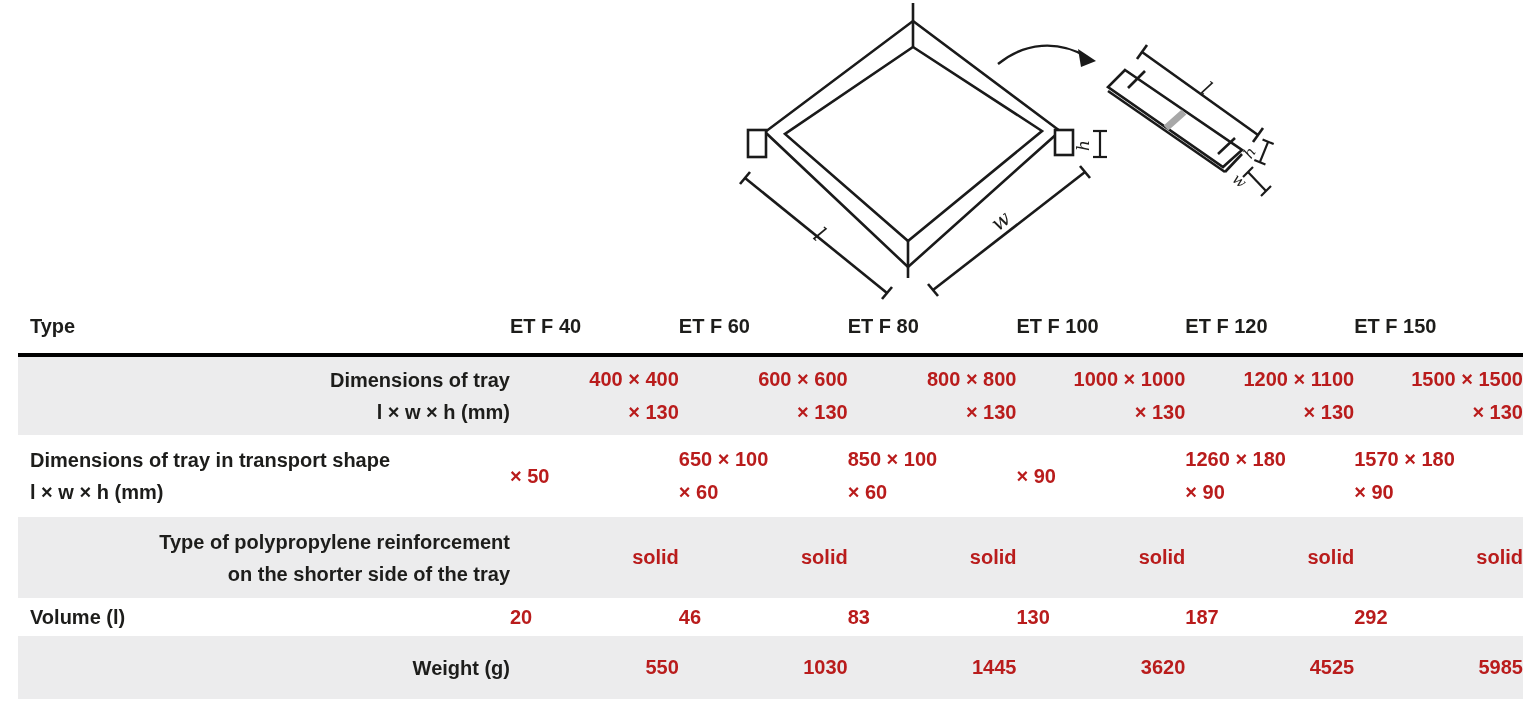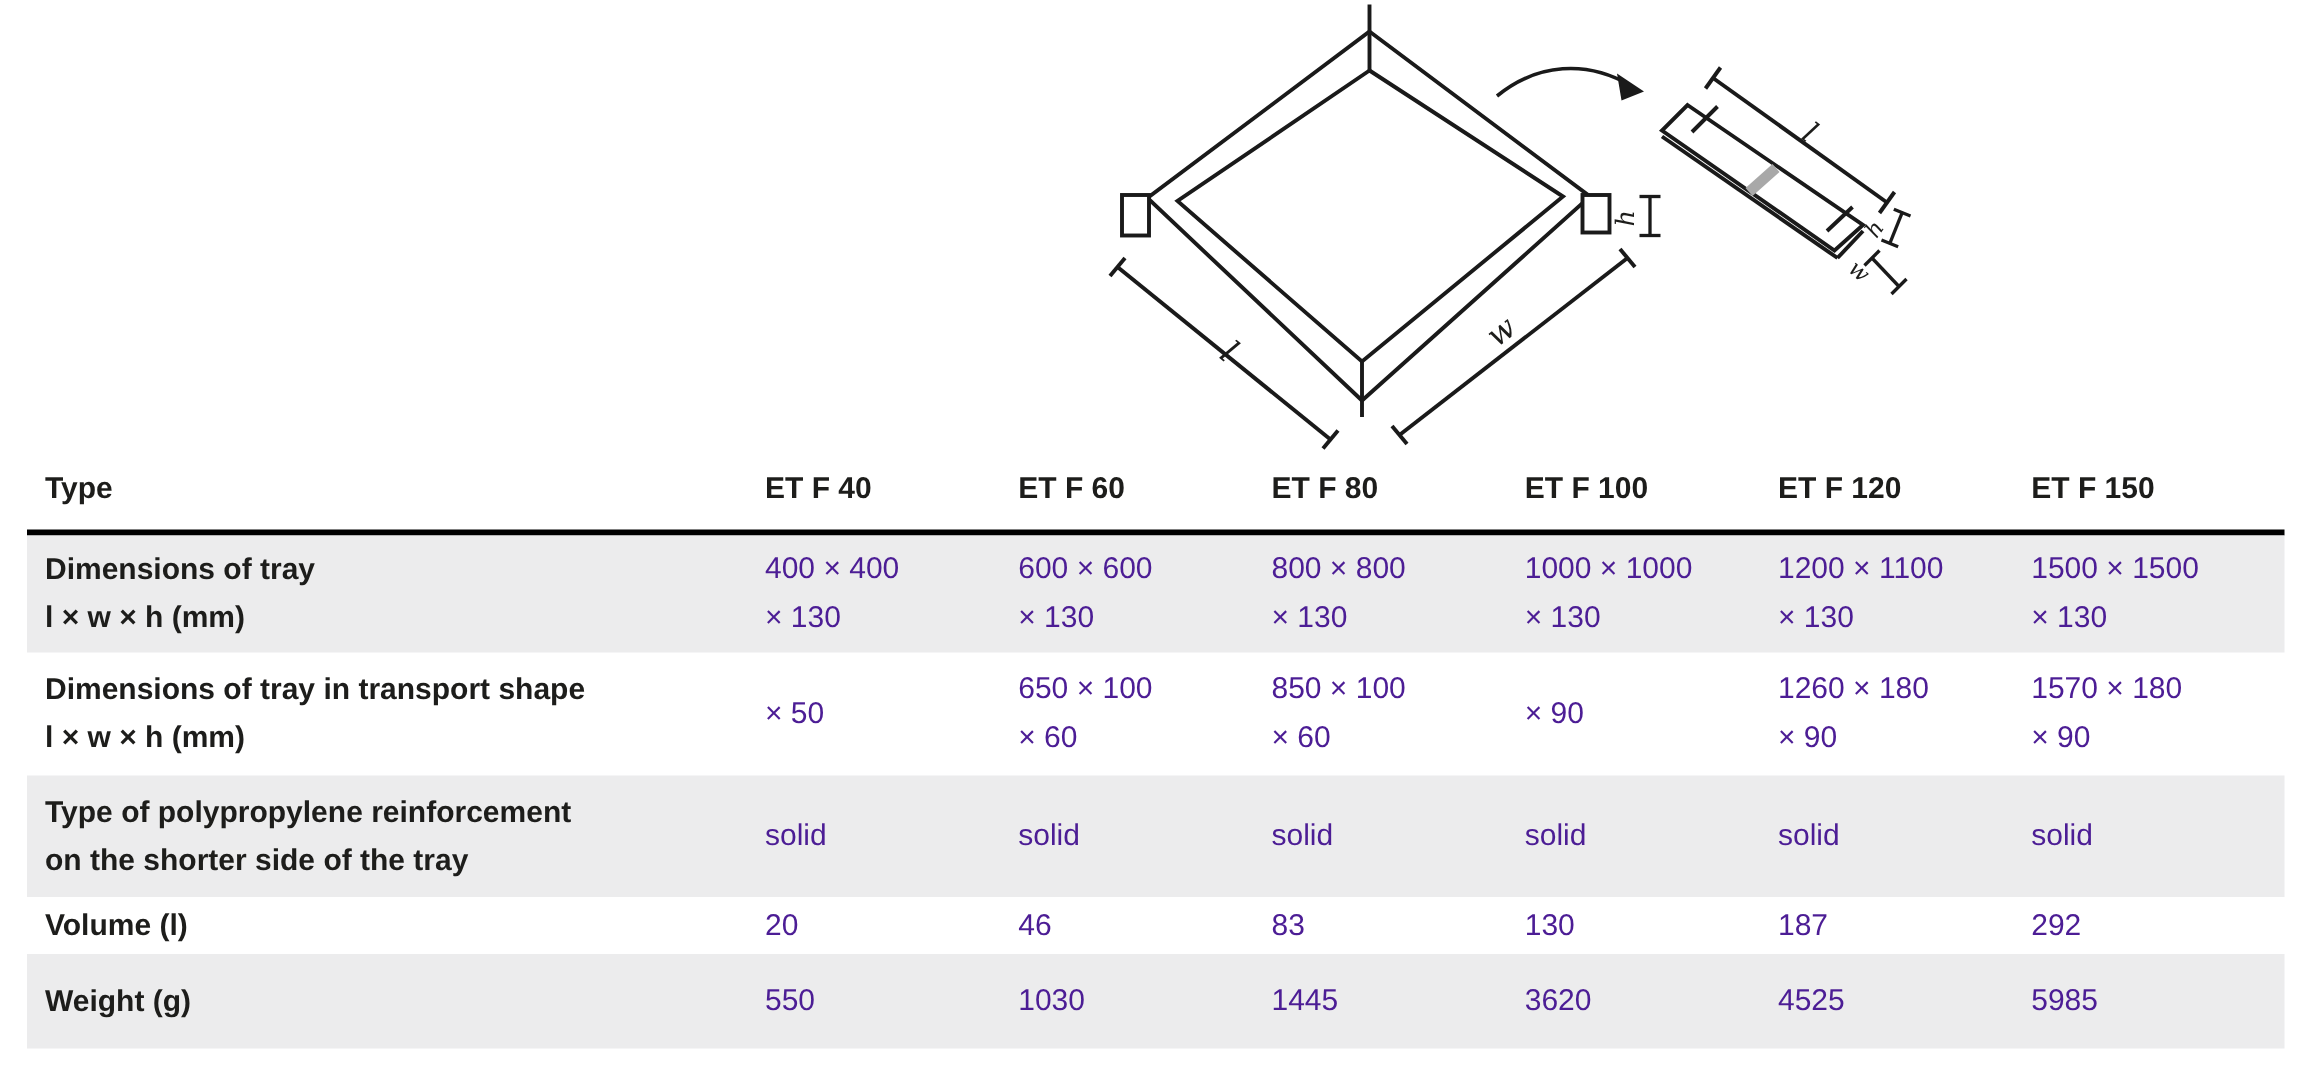--- a/index.html
+++ b/index.html
@@ -13,25 +13,25 @@
 
   
   .spec-table{position:absolute;left:18px;top:299px;width:1505px;font-size:20px;}
   .row{display:grid;grid-template-columns:492px repeat(6,1fr);align-items:center;}
   .row.header{height:54px;border-bottom:4px solid #000;}
   .row.r0{height:78px;}
   .row.r1{height:82px;}
   .row.r2{height:81px;}
   .row.r3{height:38px;}
   .row.r4{height:63px;}
-  .row.shade{background:#ececed;}
+  .row.shade{background:#ececed;text-align:right;}
   .cell{line-height:33px;}
   .cell.label{padding-left:12px;font-weight:bold;line-height:32px;}
   .cell.th{font-weight:bold;}
-  .cell.val{color:#4c1d95;font-weight:normal;}
+  .cell.val{color:#b91c1c;font-weight:bold;}
 </style>
 </head>
 <body>
 
 <div class="diagram">
   <svg viewBox="0 0 620 300" xmlns="http://www.w3.org/2000/svg" fill="none" stroke="#1a1a1a" stroke-width="2.6" stroke-linecap="butt">
 
     <g>
       <polygon points="223,21 370,131 218,267 75,132"></polygon>
       <polygon points="223,47 352,131 218,241 95,134"></polygon>

